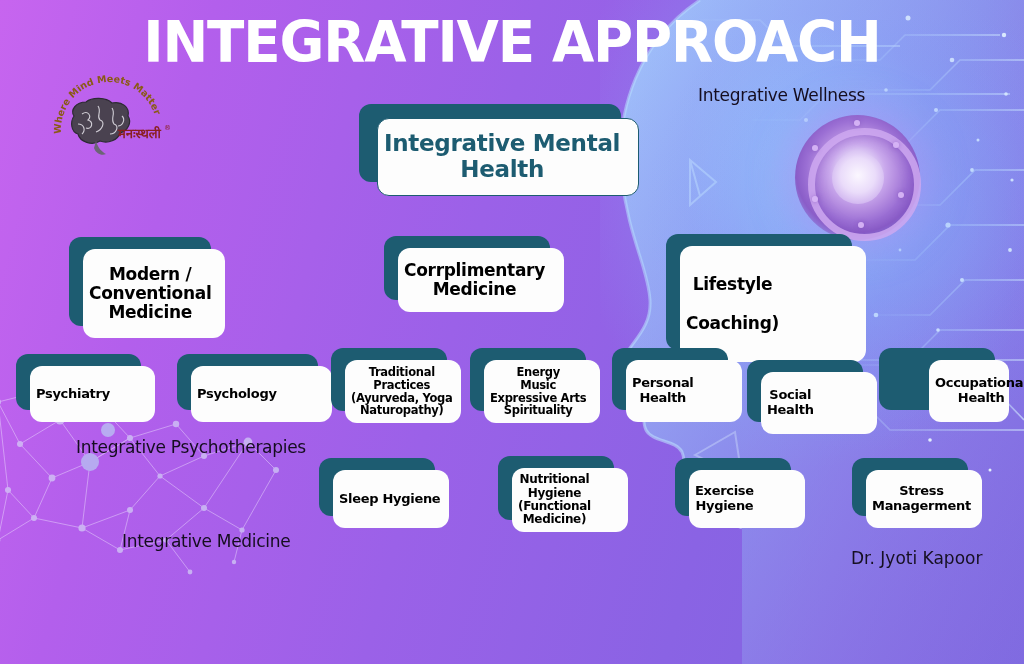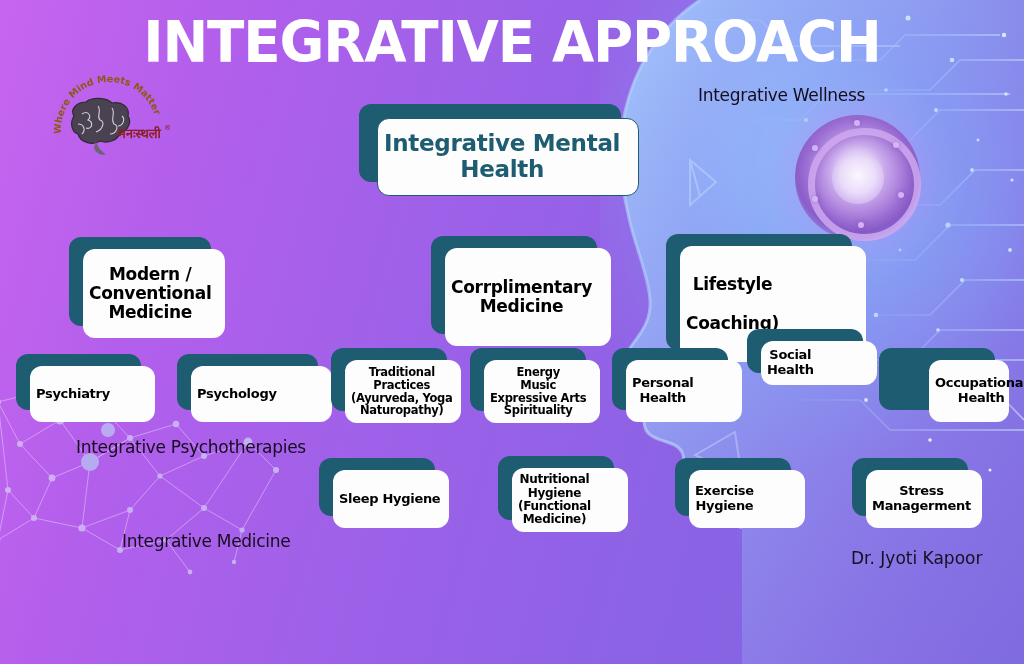--- a/index.html
+++ b/index.html
@@ -288,21 +288,21 @@
     </div>
   </div>
 
   <div class="node" style="left:83px;top:249px;width:142px;height:89px;">
     <div class="shadow"></div>
     <div class="card" style="font-size:17px">
       <span><span>Modern /</span><br><span>Conventional</span><br><span>Medicine</span></span>
     </div>
   </div>
 
-  <div class="node" style="left:398px;top:248px;width:166px;height:98px;margin-left:47px;">
+  <div class="node" style="left:398px;top:248px;width:166px;height:64px;">
     <div class="shadow"></div>
     <div class="card" style="font-size:17px">
       <span><span>Corrplimentary</span><br><span>Medicine</span></span>
     </div>
   </div>
 
   <div class="node" style="left:680px;top:246px;width:186px;height:116px;">
     <div class="shadow"></div>
     <div class="card" style="font-size:17px">
       <span><span>Lifestyle</span><br><br><span>Coaching)</span></span>
@@ -337,21 +337,21 @@
     </div>
   </div>
 
   <div class="node" style="left:626px;top:360px;width:116px;height:62px;">
     <div class="shadow"></div>
     <div class="card" style="font-size:13px">
       <span><span>Personal</span><br><span>Health</span></span>
     </div>
   </div>
 
-  <div class="node" style="left:761px;top:341px;width:116px;height:44px;">
+  <div class="node" style="left:761px;top:372px;width:116px;height:62px;">
     <div class="shadow"></div>
     <div class="card" style="font-size:13px">
       <span><span>Social</span><br><span>Health</span></span>
     </div>
   </div>
 
   <div class="node" style="left:893px;top:360px;width:116px;height:62px;padding-left:36px;">
     <div class="shadow"></div>
     <div class="card" style="font-size:13px">
       <span><span>Occupational</span><br><span>Health</span></span>

